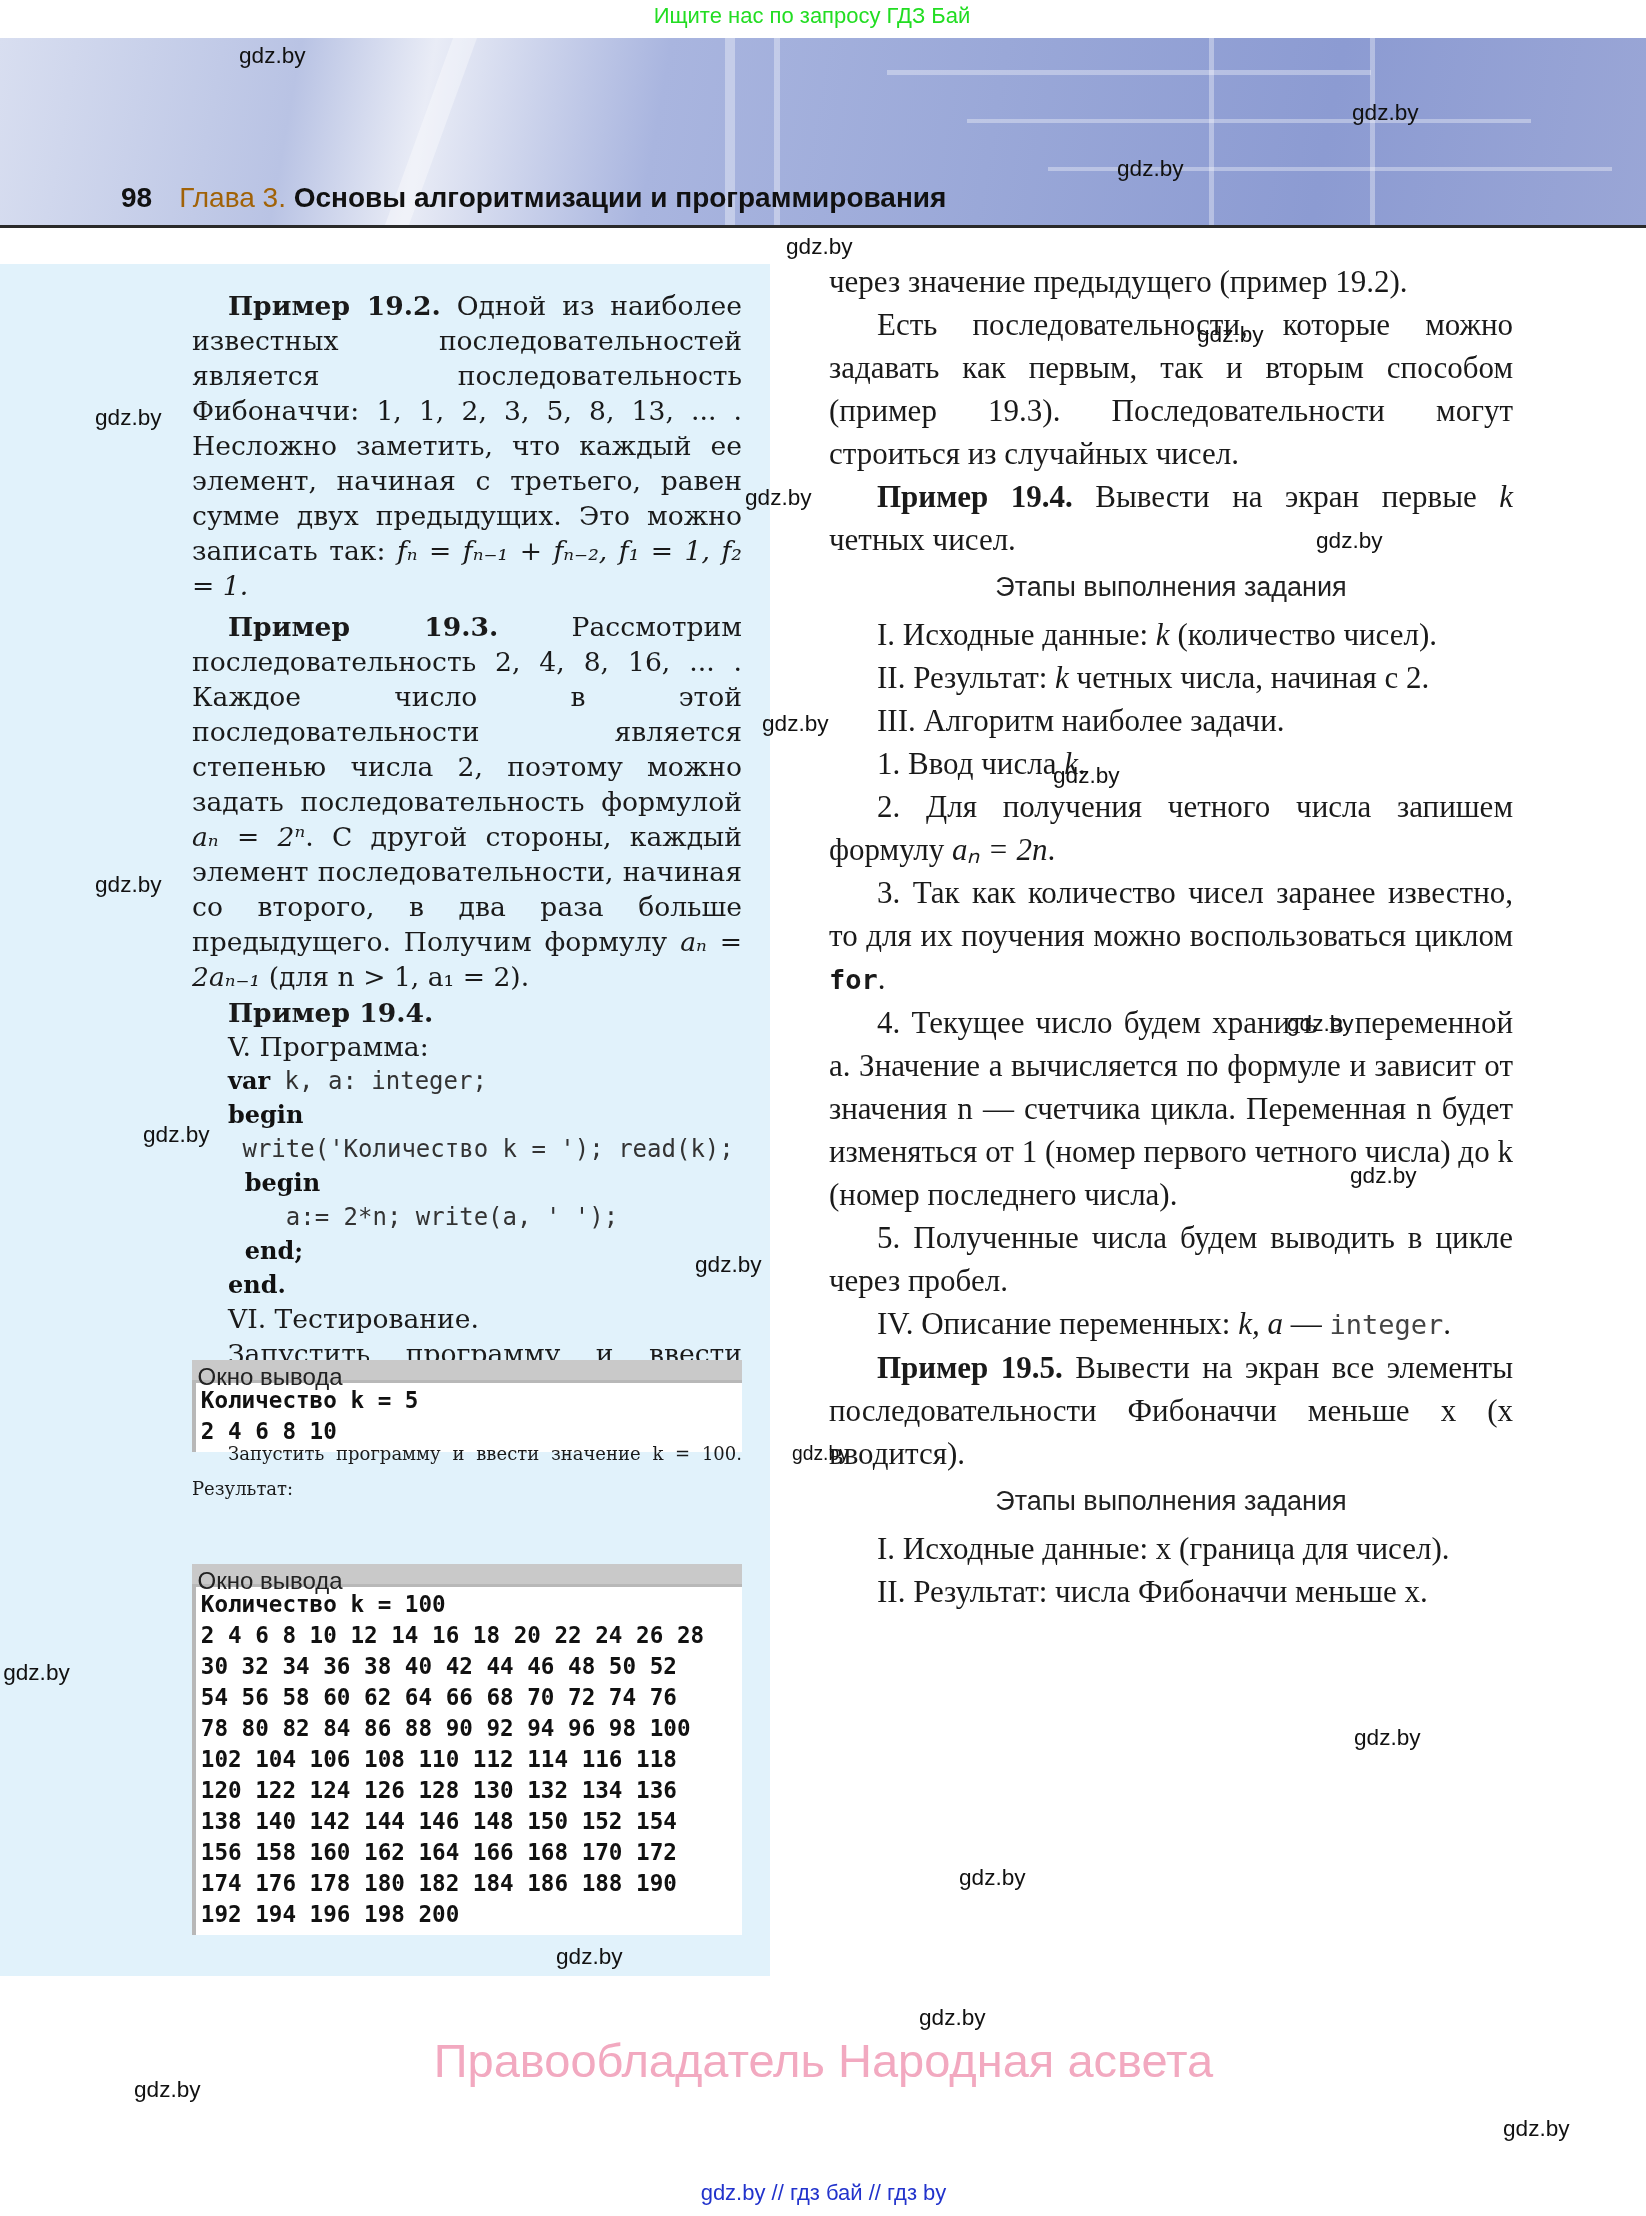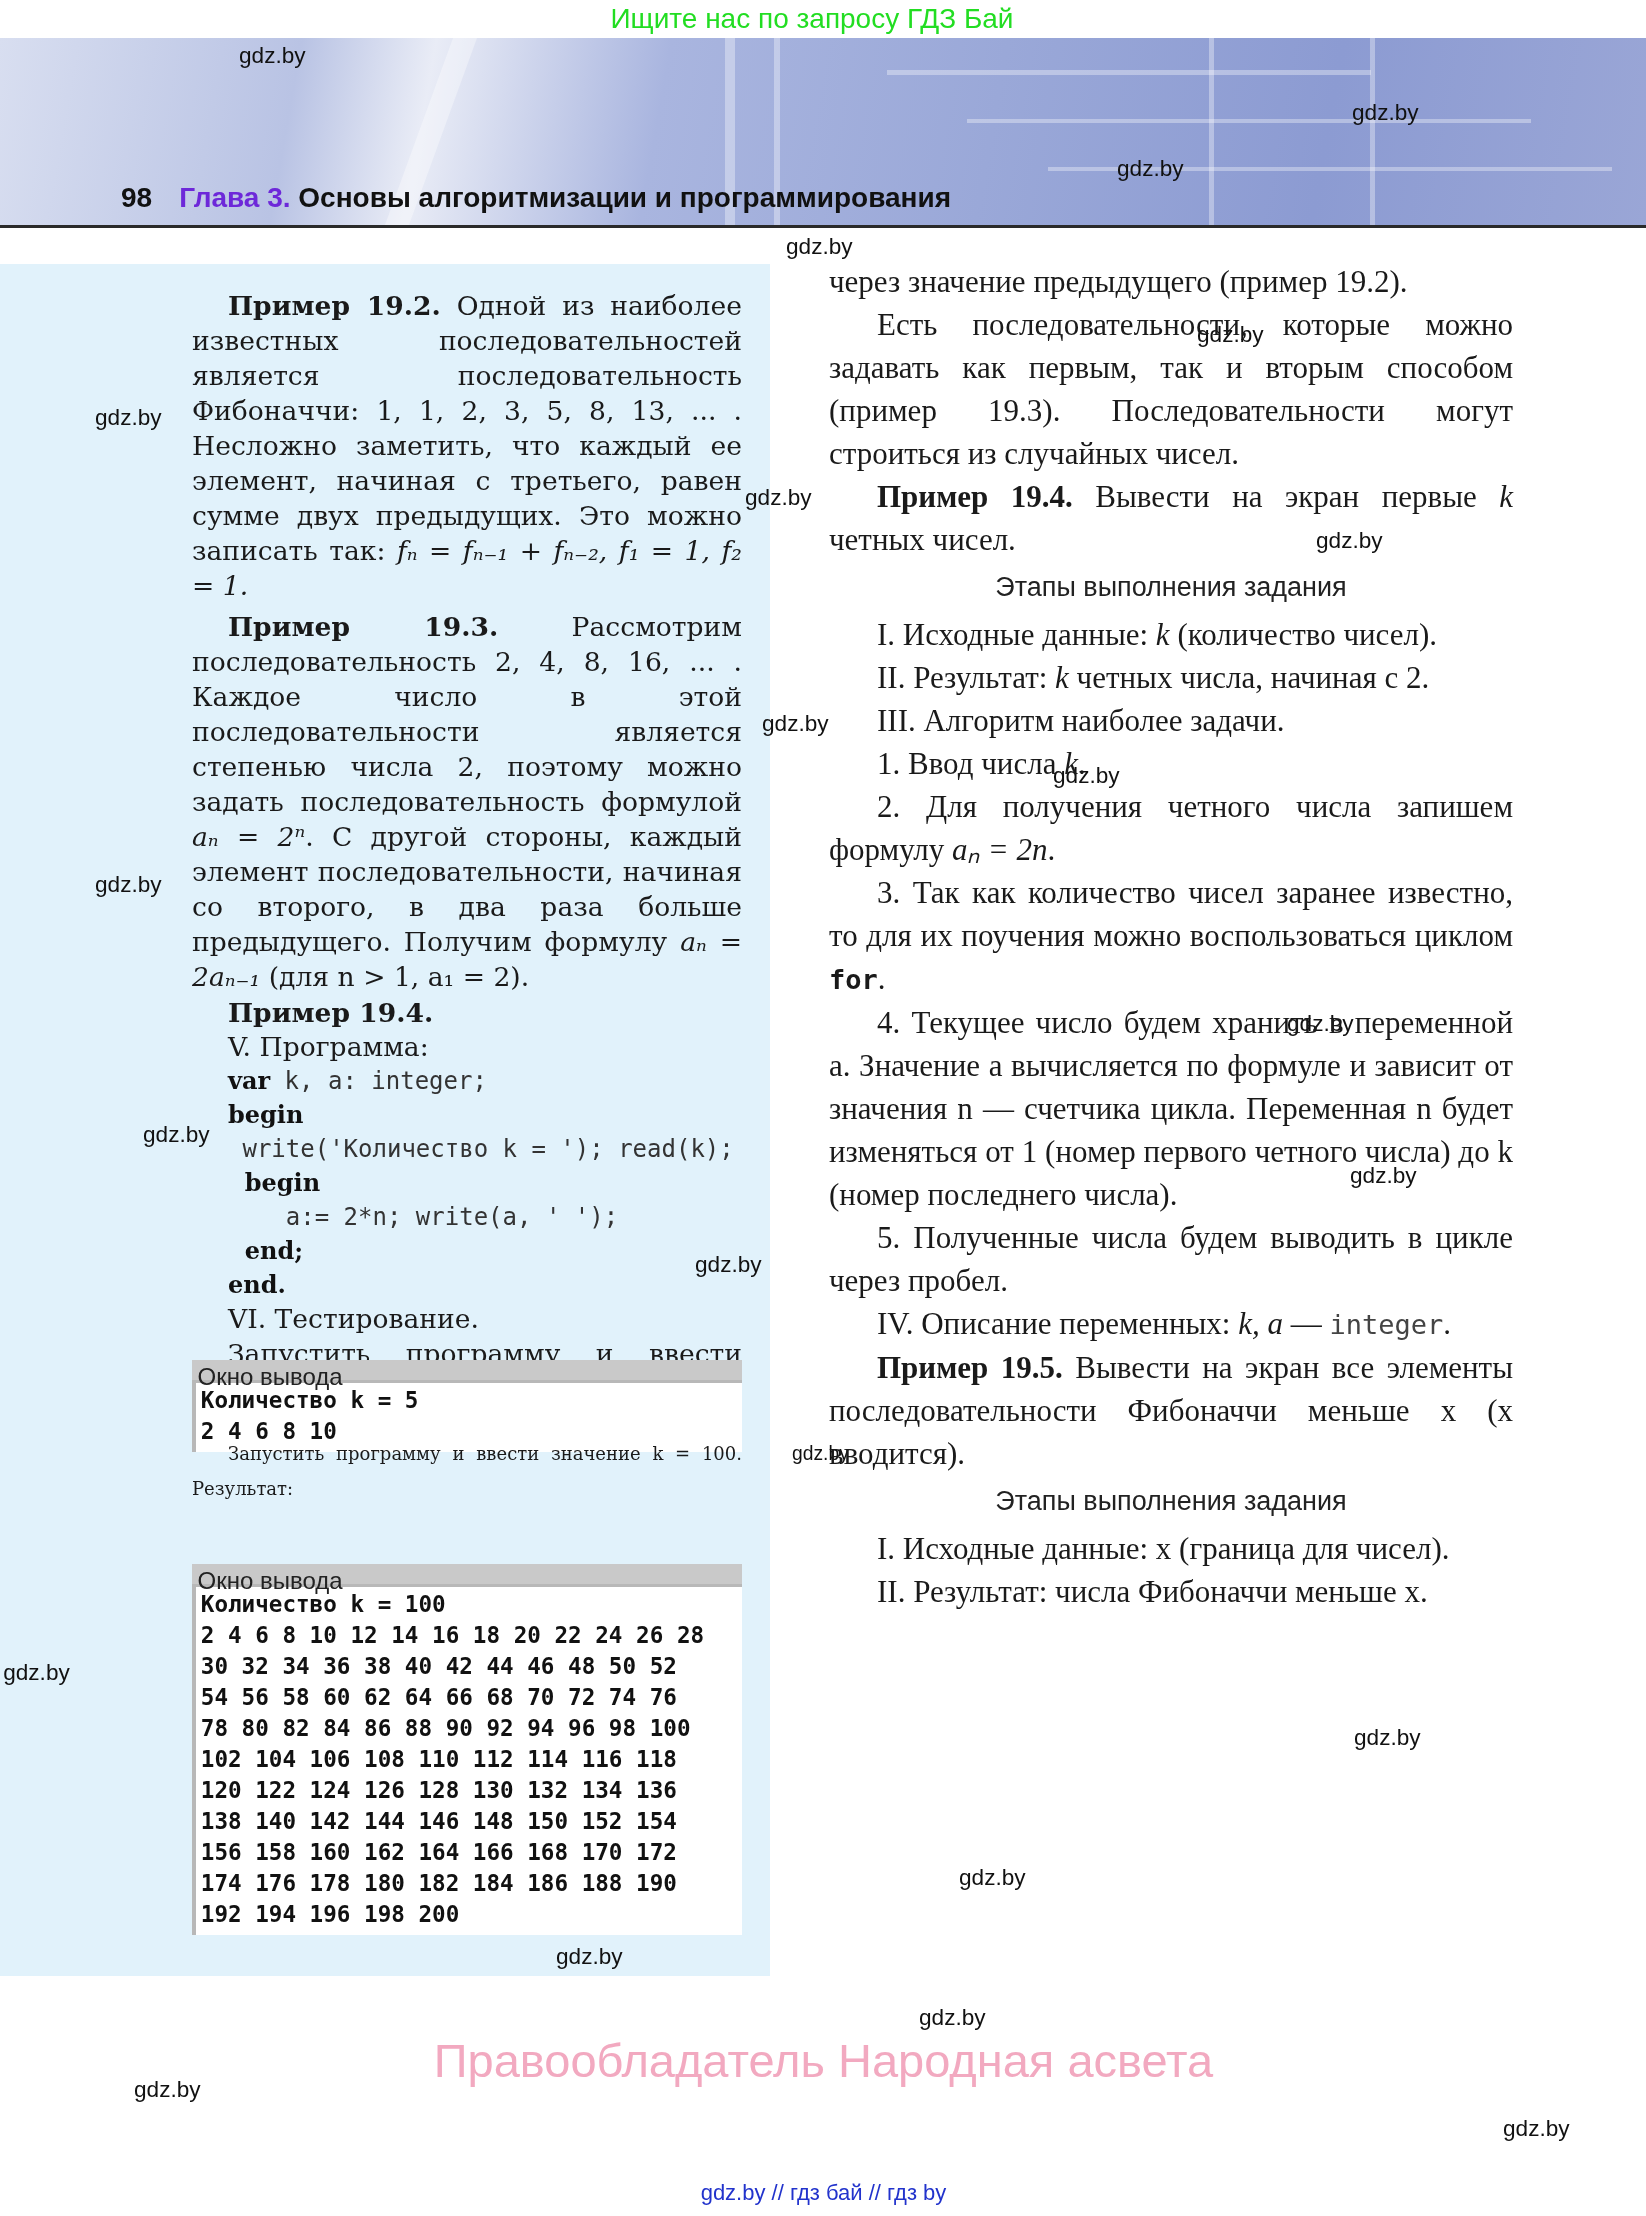--- a/index.html
+++ b/index.html
@@ -1,27 +1,27 @@
 <!DOCTYPE html>
 <html style="font-size:13px"><head>
 <meta charset="utf-8">
 <style>
   html, body { margin:0; padding:0; }
   body { width:1647px; height:2216px; position:relative; background:#ffffff; overflow:hidden;
          font-family:"DejaVu Serif", serif; color:#1a1a1a; }
   .abs { position:absolute; }
   .top-search { left:0; width:1624px; top:3.2px; text-align:center; color:#22dd22;
-                font-family:"Liberation Sans", sans-serif; font-size:28px; }
+                font-family:"Liberation Sans", sans-serif; font-size:22px; }
   .banner { left:0; top:38px; width:1647px; height:187px; overflow:hidden;
             background: linear-gradient(100deg, #d8def0 0%, #b9c3e4 18%, #e9ecf6 26%, #a9b5df 40%, #9aa8d8 60%, #8c9bd2 80%, #9aa6d6 100%); }
   .banner .trace { position:absolute; background:rgba(255,255,255,0.35); }
   .banner-rule { left:0; top:225px; width:1647px; height:3.2px; background:#2a2a2a; }
   .header-line { left:121px; top:182px; font-family:"Liberation Sans", sans-serif; font-size:28px; color:#111; white-space:nowrap; }
   .header-line .pg { font-weight:bold; margin-right:27px; }
-  .header-line .chap { font-weight:bold; color:#6d28d9; }
+  .header-line .chap { font-weight:normal; color:#a16207; }
   .header-line .title { font-weight:bold; }
   .wm { font-family:"Liberation Sans", sans-serif; font-size:22.6px; color:#111; white-space:nowrap; }
   .leftbox { left:0; top:264px; width:770px; height:1712px; background:#e1f2fb; }
   .col-left { left:192px; top:268px; width:550px; font-size:26.6px; line-height:35px;margin-top:20px; }
   .col-left p { margin:0; text-align:justify; text-align-last:auto; }
   .indent { text-indent:36px; }
   .b { font-weight:bold; }
   .i { font-style:italic; }
   .code { font-family:"DejaVu Sans Mono", monospace; font-size:24px; line-height:33px; color:#333; }
   .code .kw { font-family:"DejaVu Serif", serif; font-weight:bold; color:#111; }

